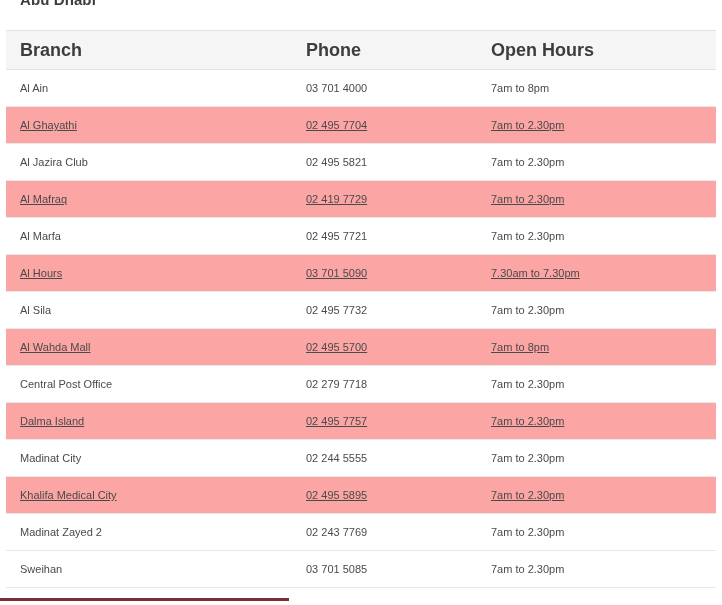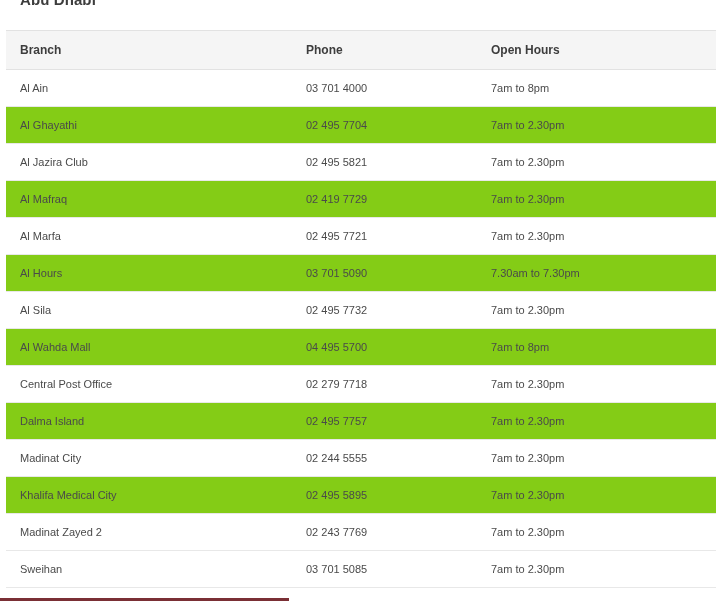--- a/index.html
+++ b/index.html
@@ -44,21 +44,21 @@
   table.branch-table col.c-branch { width: 286px; }
   table.branch-table col.c-phone  { width: 185px; }
   table.branch-table col.c-hours  { width: 239px; }
 
   table.branch-table thead th {
     background: #f5f5f5;
     border-top: 1px solid #e2e2e2;
     border-bottom: 1px solid #e2e2e2;
     text-align: left;
     font-weight: bold;
-    font-size: 12px;
+    font-size: 18px;
     color: #3d3d3d;
     height: 38px;
     padding: 0 0 0 14px;
     vertical-align: middle;
     white-space: nowrap;
   }
 
   table.branch-table tbody td {
     height: 36px;
     padding: 0 0 0 14px;
@@ -67,21 +67,22 @@
     color: #4a4a4a;
     font-size: 11px;
     white-space: nowrap;
     overflow: hidden;
     text-overflow: ellipsis;
   }
   table.branch-table tbody tr.odd td {
     background: #ffffff;
   }
   table.branch-table tbody tr.even td {
-    background: #84cc16;
+    background: #fca5a5;
+    text-decoration: underline;
   }
 
   
   #bottom-progress-track {
     position: absolute;
     left: 0;
     bottom: 4px;
     width: 722px;
     height: 3px;
     background: transparent;
@@ -141,21 +142,21 @@
           <td>03 701 5090</td>
           <td>7.30am to 7.30pm</td>
         </tr>
         <tr class="odd">
           <td>Al Sila</td>
           <td>02 495 7732</td>
           <td>7am to 2.30pm</td>
         </tr>
         <tr class="even">
           <td>Al Wahda Mall</td>
-          <td>04 495 5700</td>
+          <td>02 495 5700</td>
           <td>7am to 8pm</td>
         </tr>
         <tr class="odd">
           <td>Central Post Office</td>
           <td>02 279 7718</td>
           <td>7am to 2.30pm</td>
         </tr>
         <tr class="even">
           <td>Dalma Island</td>
           <td>02 495 7757</td>

